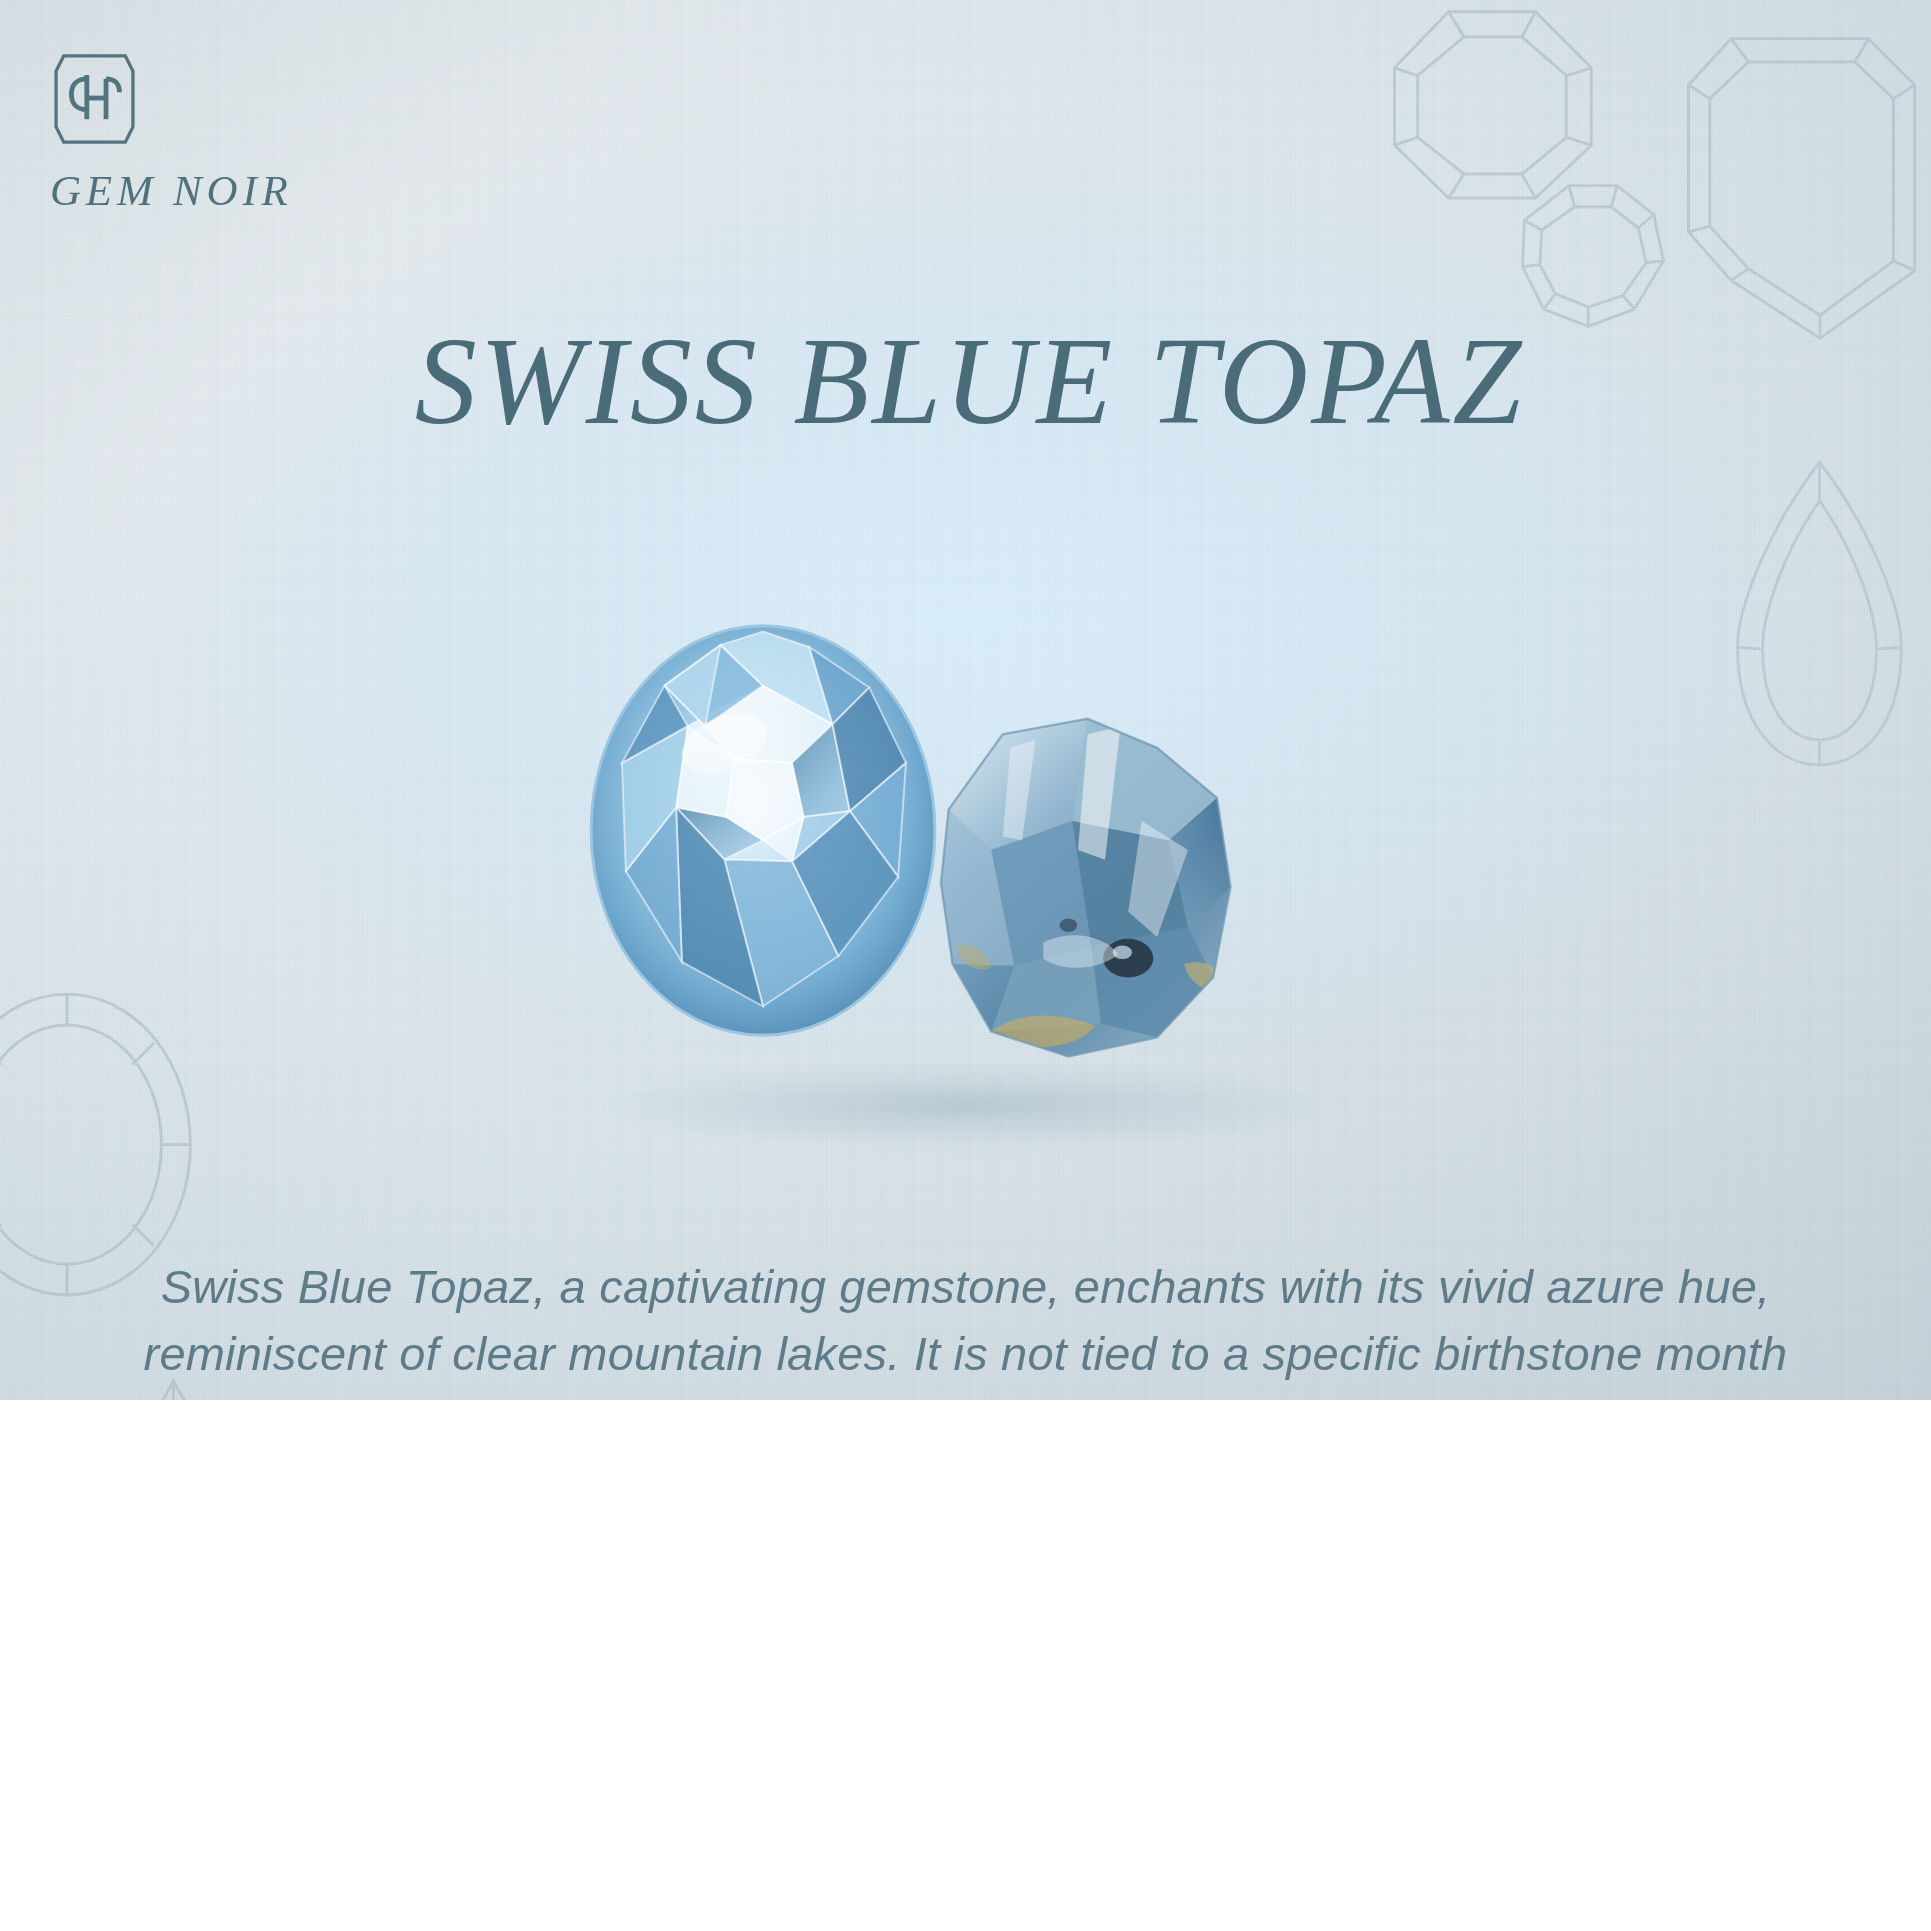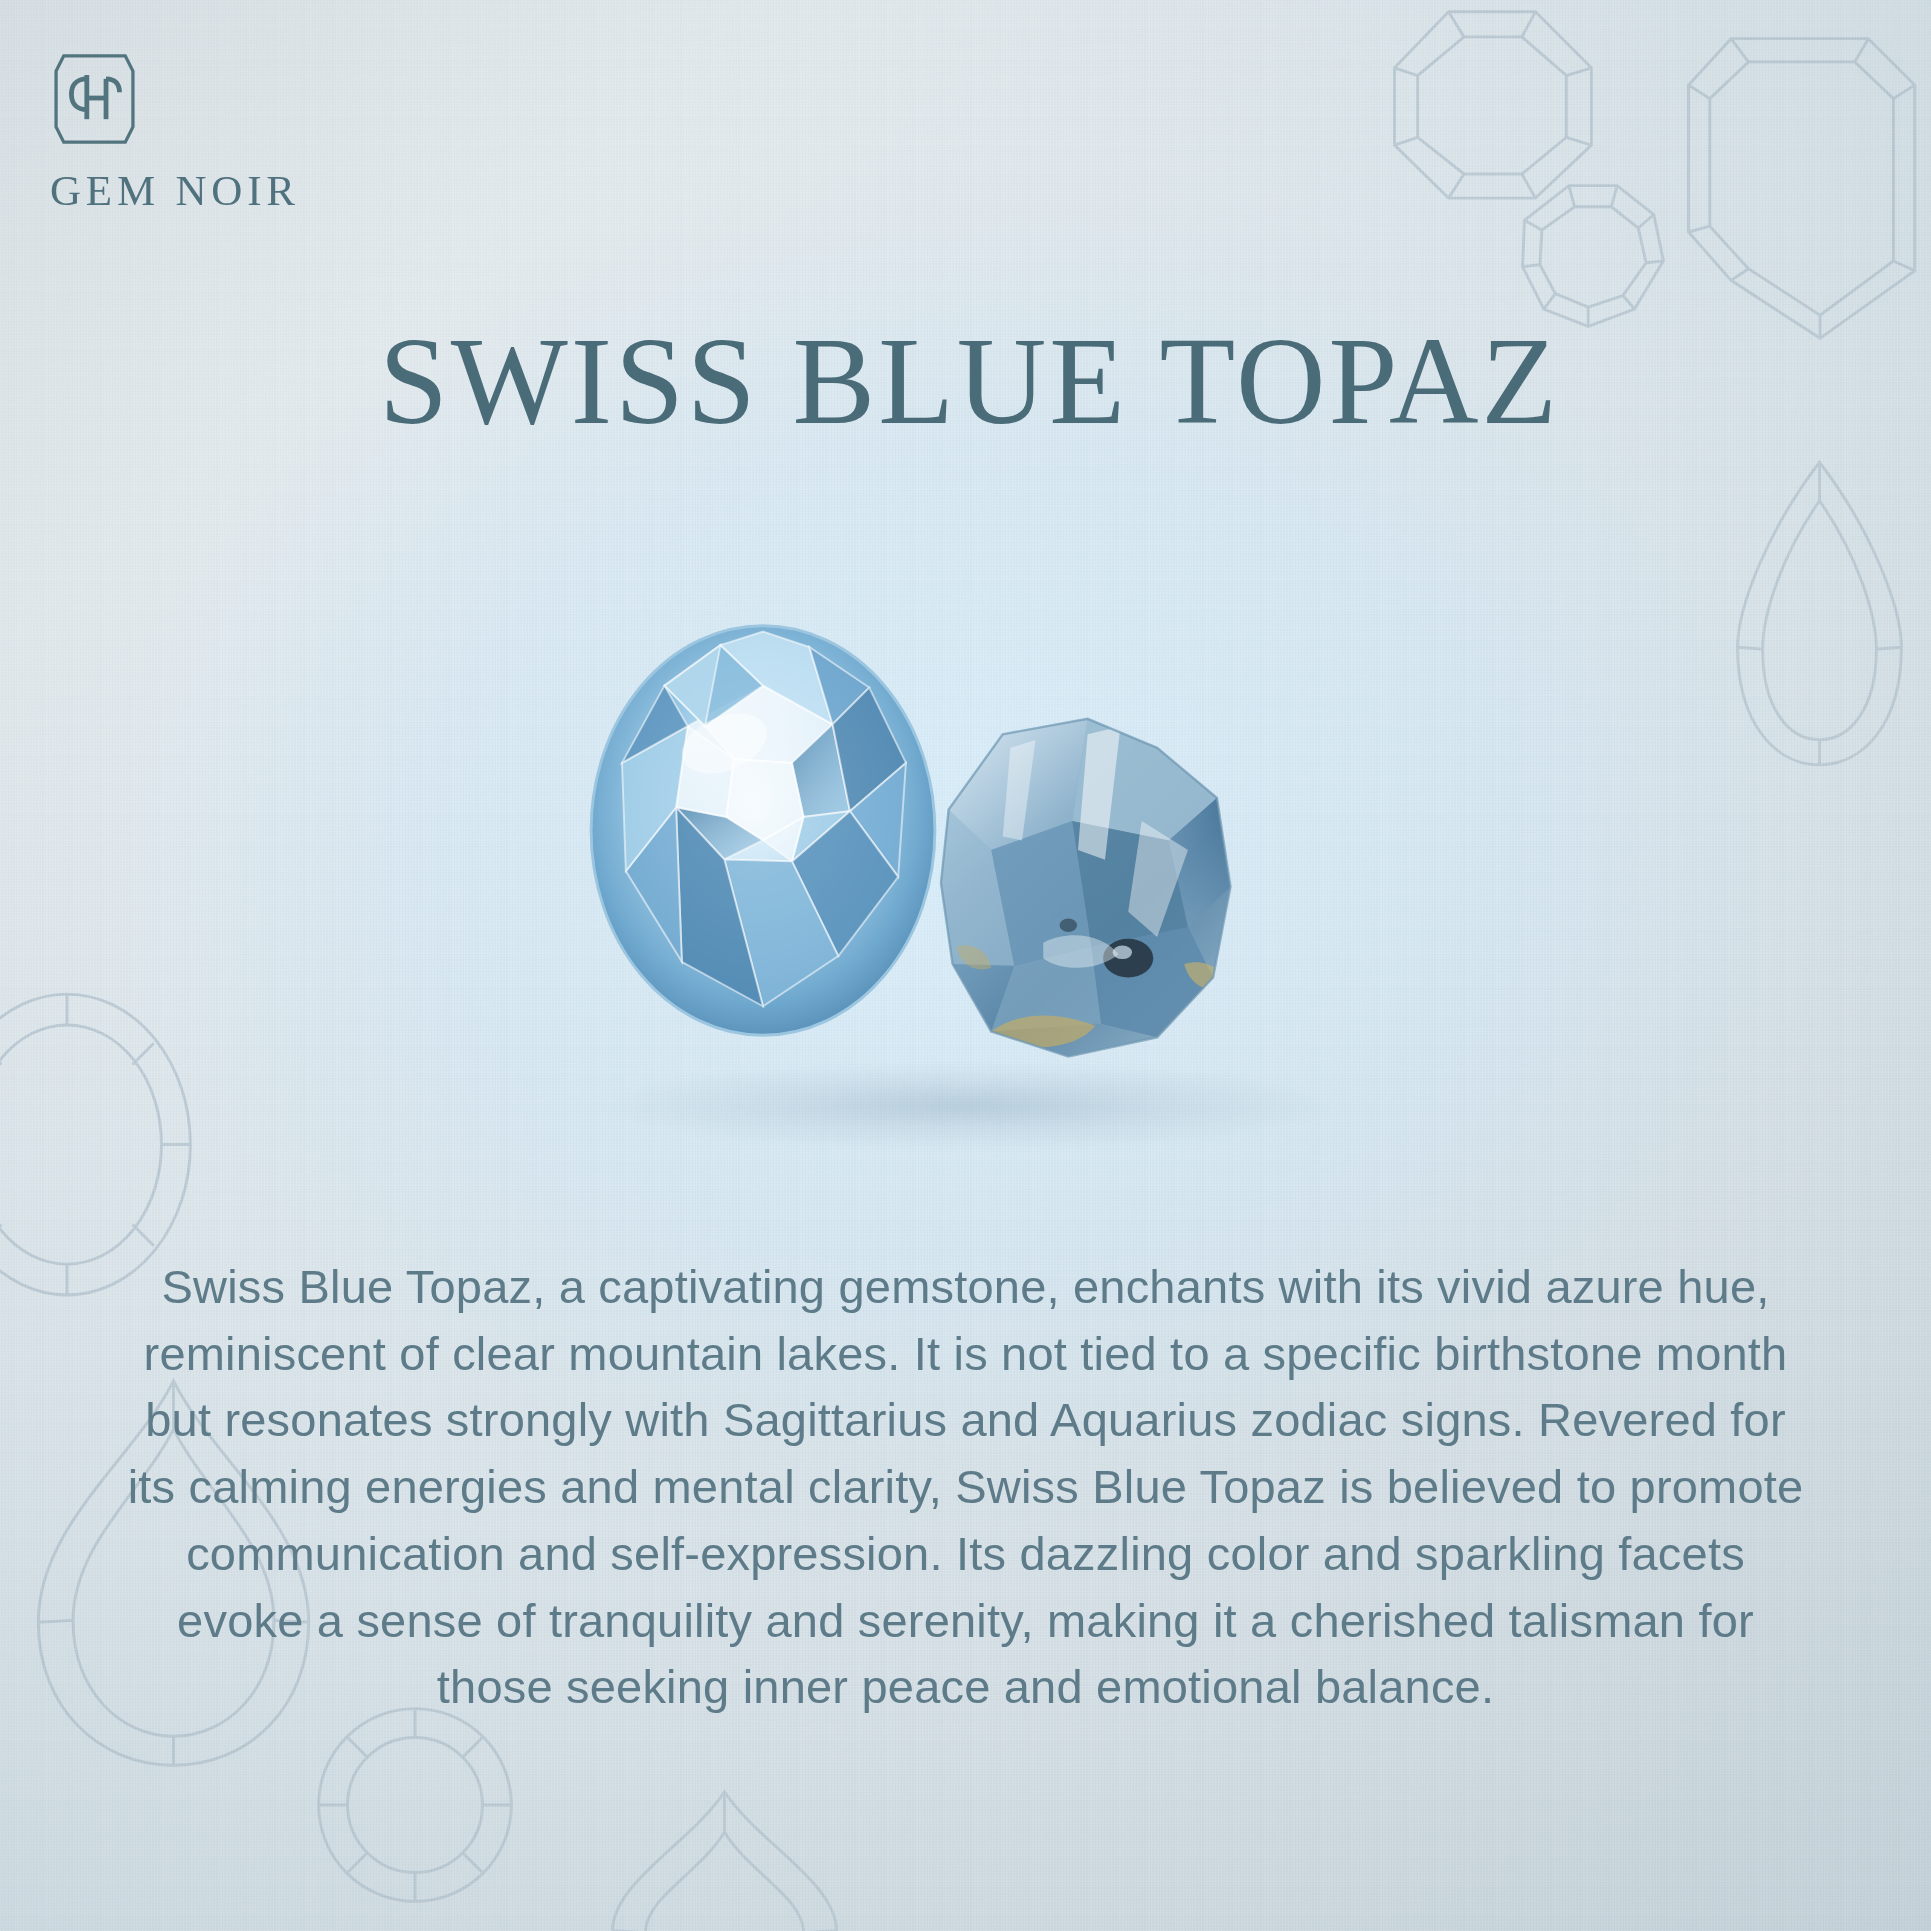--- a/index.html
+++ b/index.html
@@ -8,25 +8,26 @@
   }
   body {
     width: 1931px;
     height: 1931px;
     font-family: "Liberation Sans", sans-serif;
     overflow: hidden;
   }
   .poster {
     position: relative;
     width: 1931px;
-    height: 1931px;
+    height: 1400px;
     background:
       radial-gradient(ellipse 62% 46% at 50% 44%, rgba(214,237,250,0.95) 0%, rgba(208,231,246,0.55) 45%, rgba(206,221,231,0.10) 72%, rgba(206,221,231,0) 100%),
       linear-gradient(140deg, #dfe6e9 0%, #e3eaed 18%, #dbe5ea 38%, #d7e2e8 55%, #d2dde3 74%, #cbd7dd 100%);
     overflow: hidden;
+    font-style: italic;
   }
   
   .texture {
     position: absolute;
     inset: 0;
     background-image:
       repeating-linear-gradient(90deg, rgba(255,255,255,0.16) 0px, rgba(255,255,255,0.16) 1px, rgba(0,0,0,0.012) 1.9px, rgba(0,0,0,0.012) 2.9px),
       repeating-linear-gradient(0deg, rgba(255,255,255,0.10) 0px, rgba(255,255,255,0.10) 1px, rgba(0,0,0,0.012) 1.9px, rgba(0,0,0,0.012) 2.9px);
     opacity: 0.55;
     pointer-events: none;

